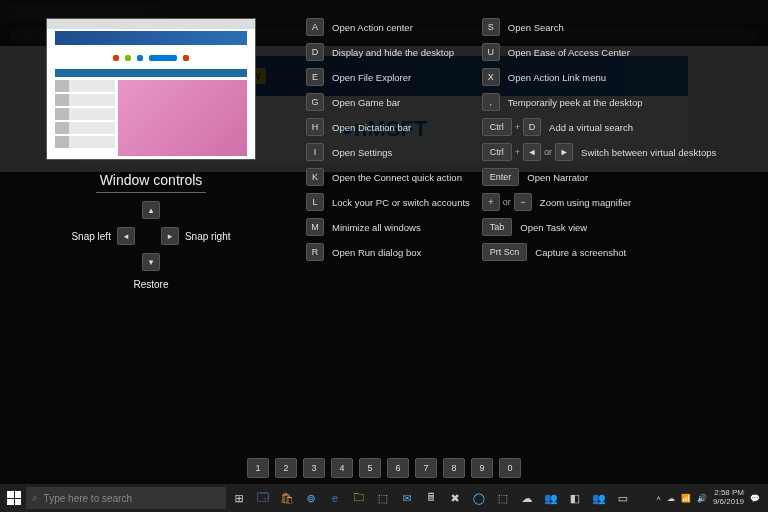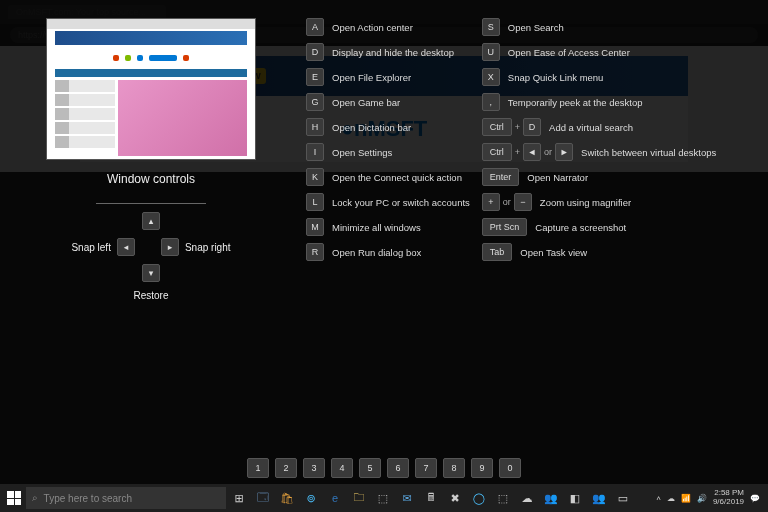--- a/index.html
+++ b/index.html
@@ -22,21 +22,21 @@
 .pv-banner{height:14px;background:linear-gradient(90deg,#1e4d8b,#2a6fb5);margin:2px 8px}
 .pv-logo{height:14px;display:flex;justify-content:center;gap:6px;align-items:center;margin:4px 0}
 .pv-logo span{width:6px;height:6px;border-radius:2px}
 .pv-nav{height:8px;background:#1e6b9e;margin:0 8px}
 .pv-body{flex:1;display:flex;gap:3px;padding:3px 8px}
 .pv-side{width:60px;display:flex;flex-direction:column;gap:2px}
 .pv-item{height:12px;background:#e8e8e8;display:flex;gap:2px}
 .pv-item::before{content:'';width:14px;background:#bbb}
 .pv-feat{flex:1;background:linear-gradient(135deg,#e896c8,#d070a8)}
 .wc{margin-top:12px;color:#eee;font-size:10px;text-align:center}
-.wc-title{font-size:12px;margin-bottom:17px}
+.wc-title{font-size:14px;margin-bottom:4px}
 .wc-hr{width:110px;height:1px;background:#666;margin:0 auto 8px}
 .wc-na{font-size:10px;color:#bbb;margin-bottom:10px}
 .arrows{display:flex;flex-direction:column;align-items:center;gap:8px}
 .arow{display:flex;align-items:center;gap:6px}
 .key{background:#3a3a3a;border:1px solid #555;width:18px;height:18px;display:flex;align-items:center;justify-content:center;font-size:9px;color:#ddd;border-radius:2px}
 .key.w{width:auto;padding:0 7px;min-width:24px}
 .key.num{width:22px;height:20px}
 .shortcuts{flex:1;display:flex;gap:12px;padding-left:20px}
 .col{display:flex;flex-direction:column;gap:7px}
 .sc{display:flex;align-items:center;gap:8px;font-size:9.5px;color:#ddd}
@@ -189,21 +189,21 @@
           <div class="sc">
             <div class="keys">
               <div class="key">U</div>
             </div>
             <span>Open Ease of Access Center</span>
           </div>
           <div class="sc">
             <div class="keys">
               <div class="key">X</div>
             </div>
-            <span>Snap Quick Link menu</span>
+            <span>Open Action Link menu</span>
           </div>
           <div class="sc">
             <div class="keys">
               <div class="key">,</div>
             </div>
             <span>Temporarily peek at the desktop</span>
           </div>
           <div class="sc">
             <div class="keys">
               <div class="key w">Ctrl</div>
@@ -231,29 +231,29 @@
           <div class="sc">
             <div class="keys">
               <div class="key">+</div>
               <span class="or">or</span>
               <div class="key">−</div>
             </div>
             <span>Zoom using magnifier</span>
           </div>
           <div class="sc">
             <div class="keys">
+              <div class="key w">Tab</div>
+            </div>
+            <span>Open Task view</span>
+          </div>
+          <div class="sc">
+            <div class="keys">
               <div class="key w">Prt Scn</div>
             </div>
             <span>Capture a screenshot</span>
-          </div>
-          <div class="sc">
-            <div class="keys">
-              <div class="key w">Tab</div>
-            </div>
-            <span>Open Task view</span>
           </div>
         </div>
     </div>
   </div>
 
   <div class="numrow" id="numrow">
       <div class="key num">1</div>
       <div class="key num">2</div>
       <div class="key num">3</div>
       <div class="key num">4</div>

